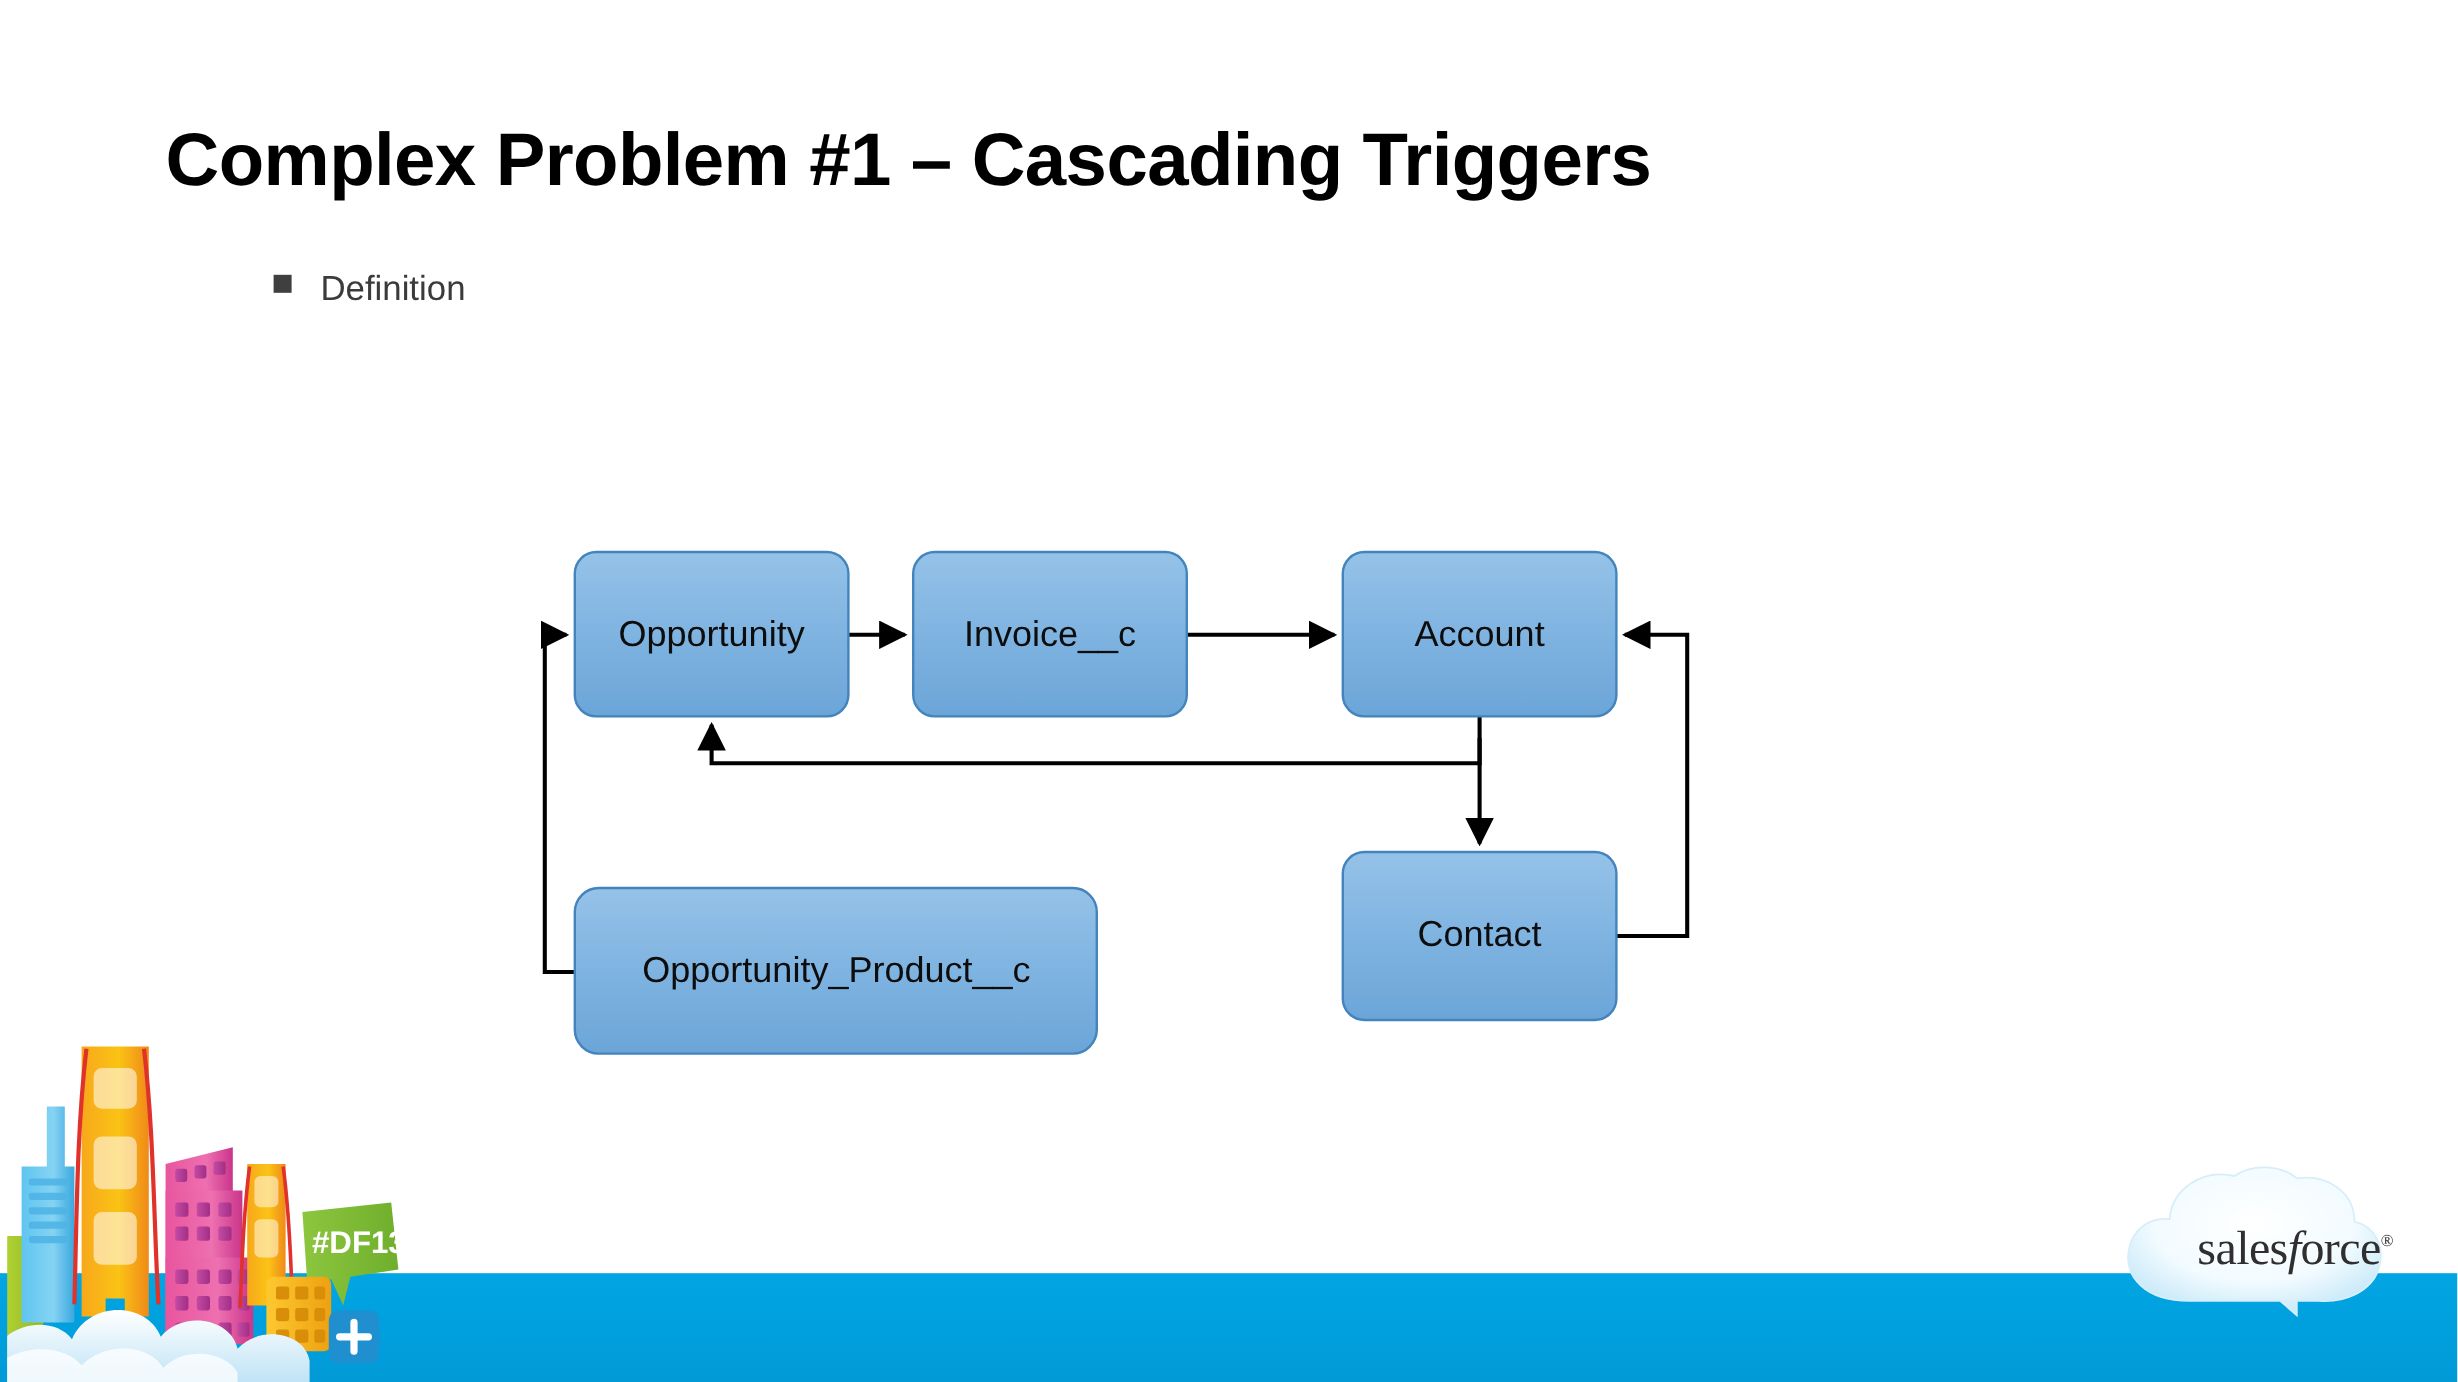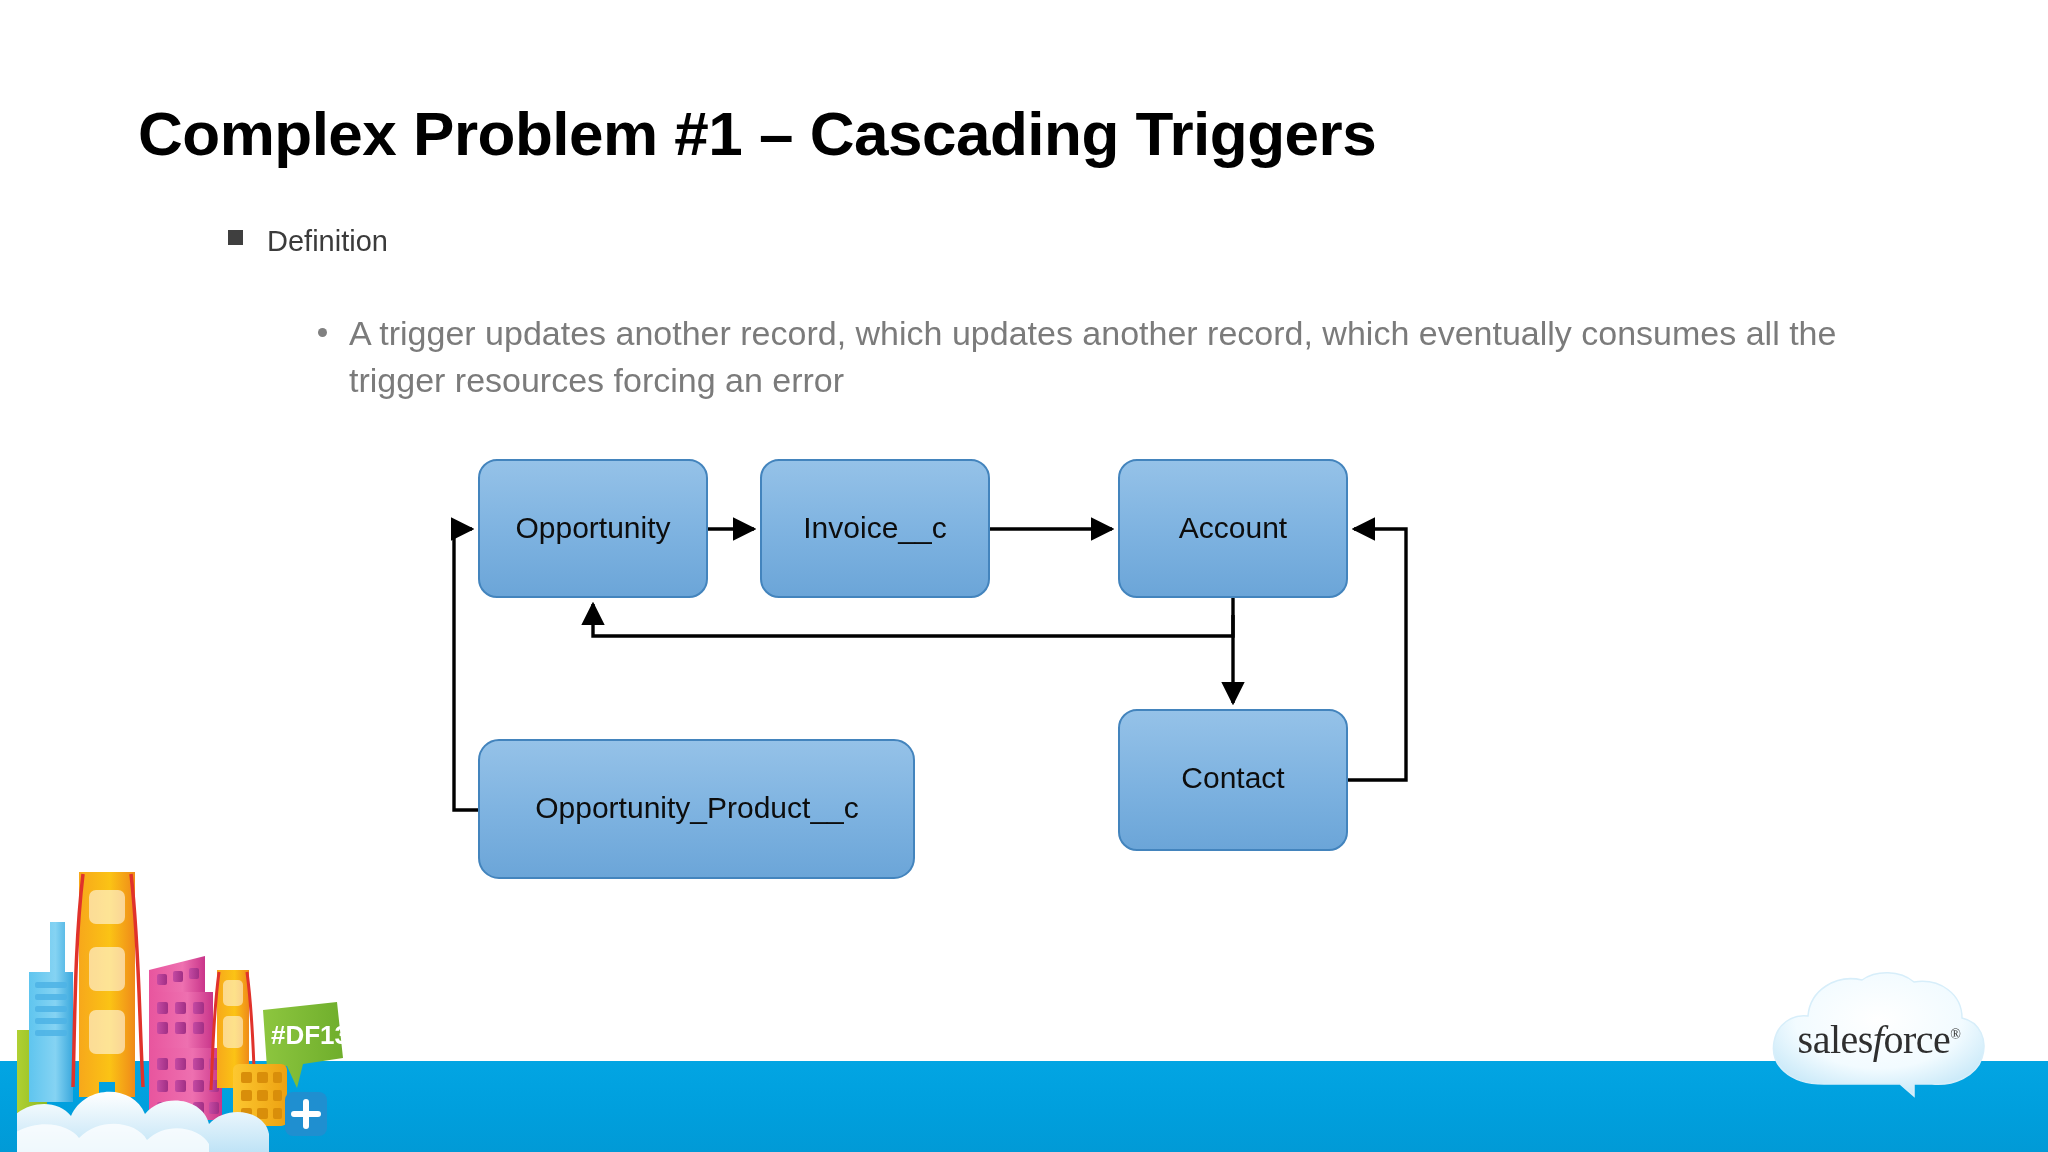--- a/index.html
+++ b/index.html
@@ -115,34 +115,34 @@
     right:54px;
     bottom:48px;
     width:230px;
     height:140px;
   }
   .sf-logo svg { display:block; }
   .sf-word {
     position:absolute;
     left:0; right:0;
     top:56px;
-    text-align:center;
+    text-align:right;
     font-family:"Liberation Serif", serif;
     font-size:40px;
     color:#2f2f2f;
     letter-spacing:-0.5px;
     line-height:1;
   }
   .sf-word i { font-style:italic; }
   .sf-word sup { font-size:14px; vertical-align:super; }
 
   
   .skyline {
     position:absolute;
-    left:17px;
+    left:6px;
     bottom:0;
     width:370px;
     height:300px;
     pointer-events:none;
   }
   .skyline svg { display:block; }
   .df-badge-text {
     font-family:"Liberation Sans", sans-serif;
     font-size:26px;
     font-weight:bold;
@@ -154,24 +154,20 @@
 
 <div class="slide">
 
   <div class="slide-title">Complex Problem #1 – Cascading Triggers</div>
 
   <div class="bullet-l1">
     <span class="sq"></span>
     <span class="txt">Definition</span>
   </div>
 
-  <div class="bullet-l2">
-    <span class="dot"></span>
-    <span class="txt">A trigger updates another record, which updates another record, which eventually consumes all the trigger resources forcing an error</span>
-  </div>
 
   <div class="diagram">
     <svg viewBox="0 0 1120 450" xmlns="http://www.w3.org/2000/svg">
       <defs>
         <linearGradient id="nodeGrad" x1="0" y1="0" x2="0" y2="1">
           <stop offset="0%" stop-color="#95c2e8"></stop>
           <stop offset="55%" stop-color="#7db2e0"></stop>
           <stop offset="100%" stop-color="#6ba5d8"></stop>
         </linearGradient>
         <marker id="arrow" viewBox="0 0 10 10" refX="9" refY="5" markerWidth="7" markerHeight="7" orient="auto-start-reverse">

